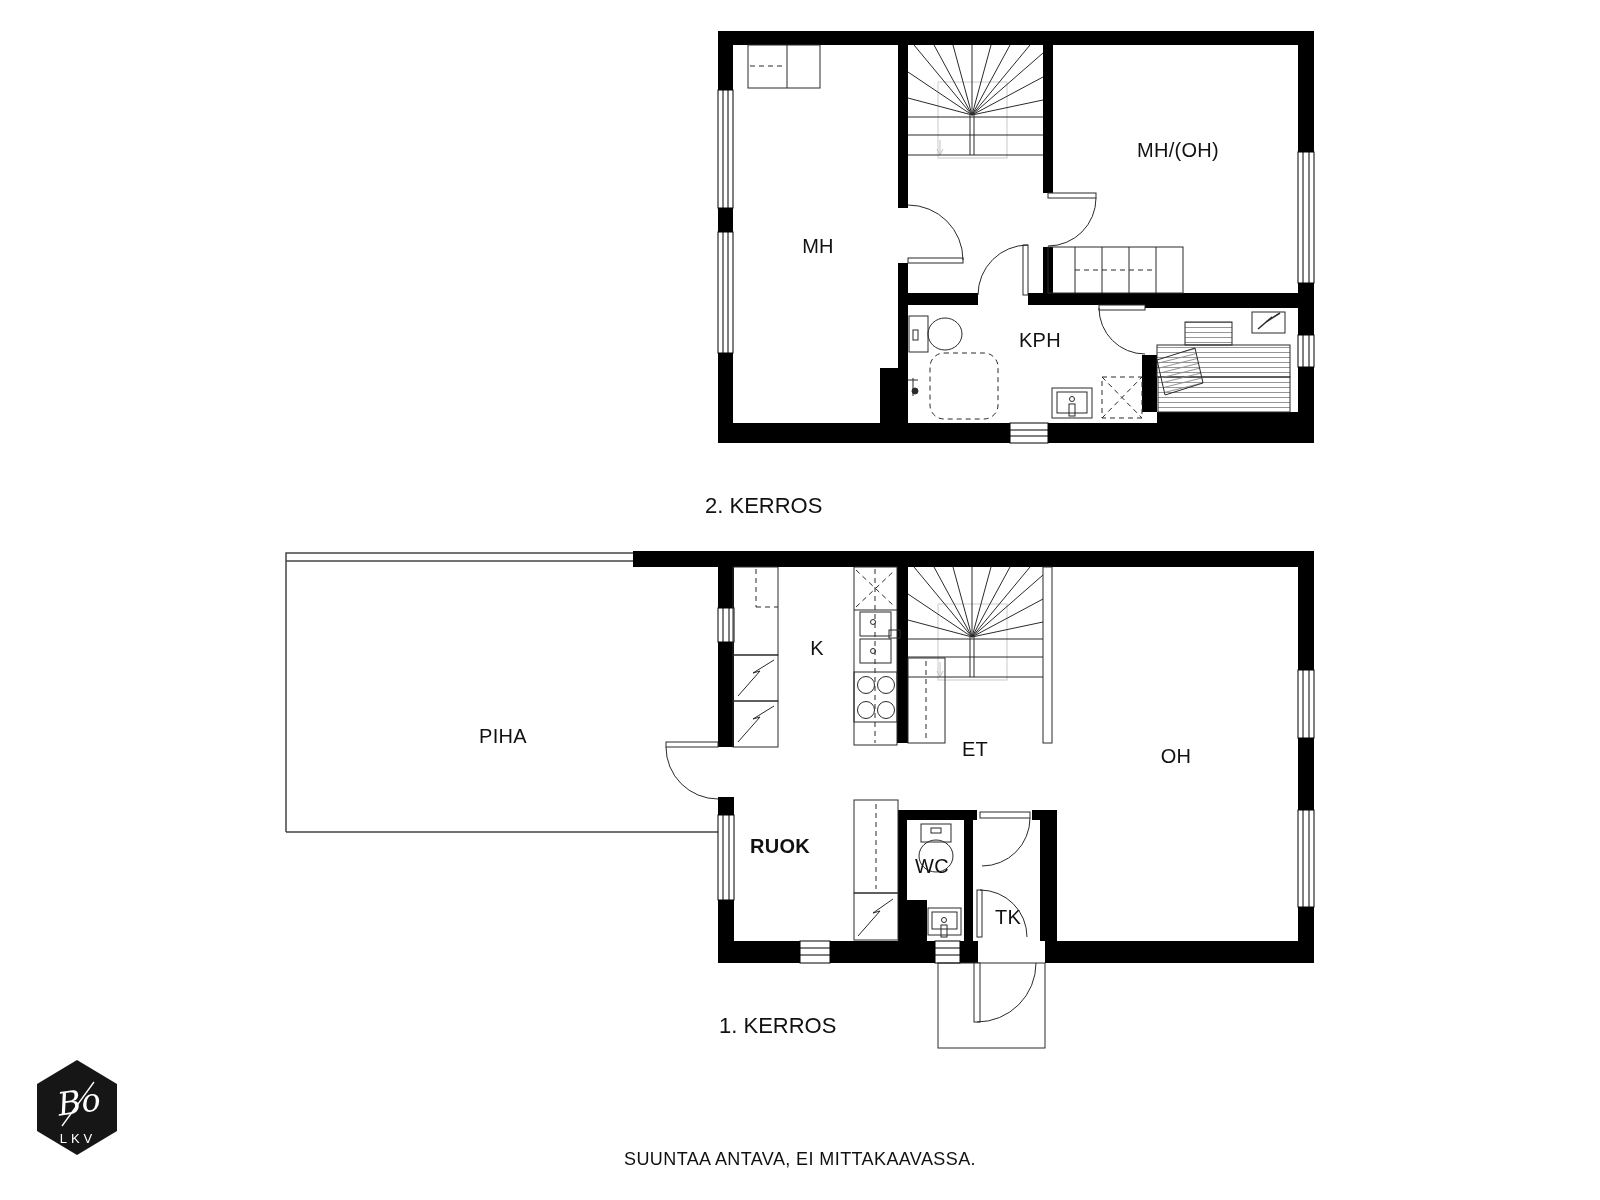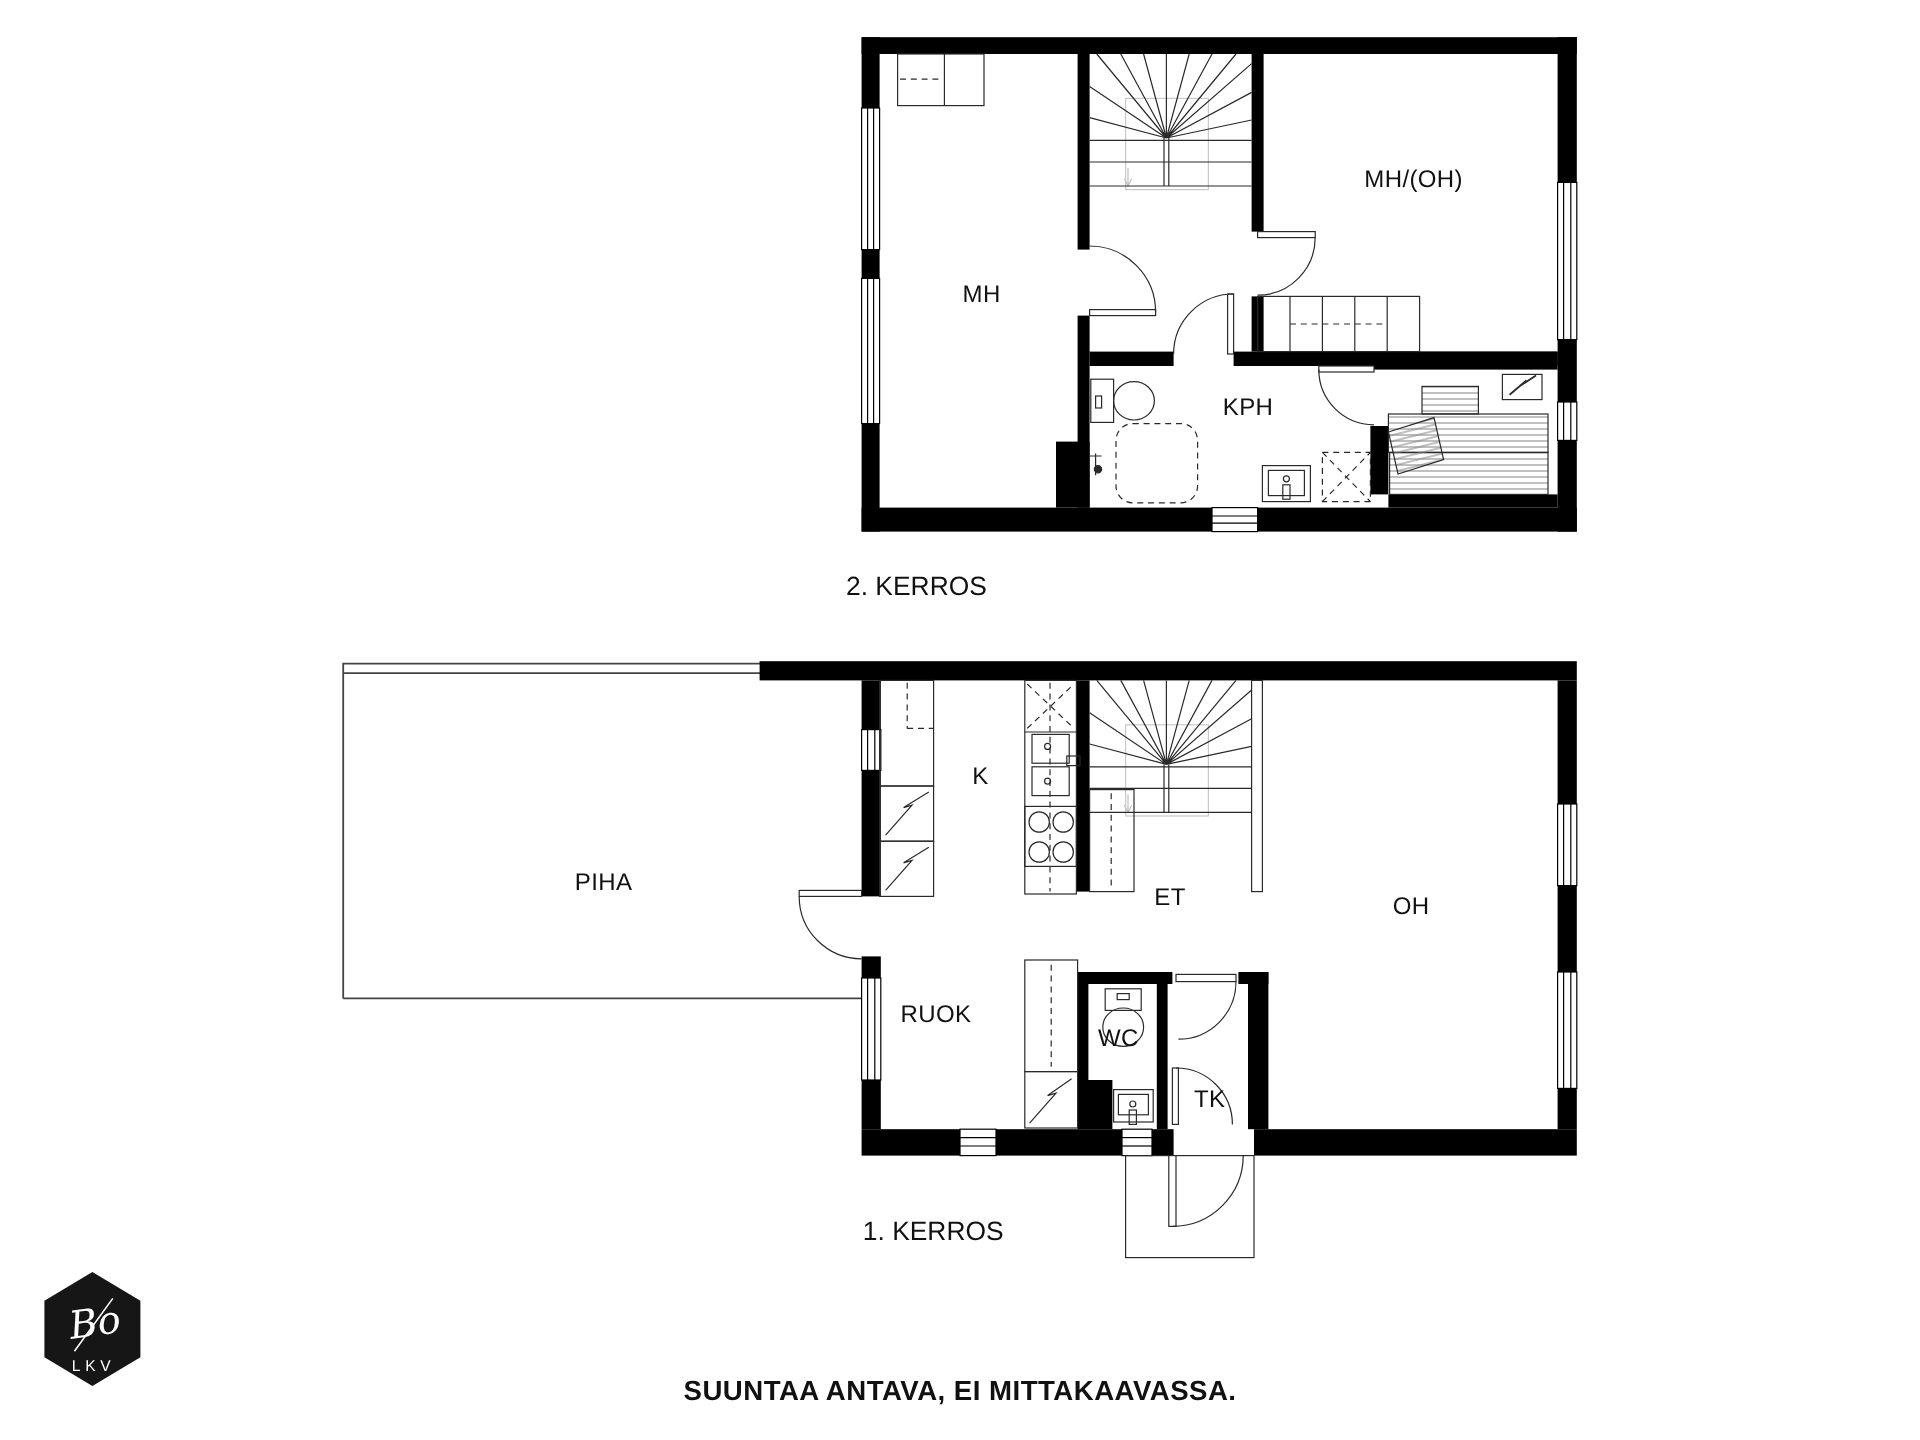--- a/index.html
+++ b/index.html
@@ -2,22 +2,22 @@
 <html><head>
 <meta charset="utf-8">
 <style>
   html,body{margin:0;padding:0;background:#fff;}
   #canvas{position:relative;width:1600px;height:1200px;background:#fff;overflow:hidden;
           font-family:"Liberation Sans",sans-serif;}
   #plan-svg{position:absolute;left:0;top:0;}
   .lbl{position:absolute;transform:translate(-50%,-50%);color:#111;font-size:20px;
        white-space:nowrap;letter-spacing:0.3px;}
   .title-lbl{position:absolute;color:#111;font-size:22px;white-space:nowrap;}
-  .disclaimer{position:absolute;transform:translate(-50%,-50%);color:#111;font-size:23px;
-       letter-spacing:0.4px;white-space:nowrap;font-weight:bold;}
+  .disclaimer{position:absolute;transform:translate(-50%,-50%);color:#111;font-size:18px;
+       letter-spacing:0.4px;white-space:nowrap;}
   .logo-bo{position:absolute;transform:translate(-50%,-50%) rotate(-8deg);color:#fff;
        font-family:"DejaVu Serif",serif;font-style:italic;font-size:32px;}
   .logo-lkv{position:absolute;transform:translate(-50%,-50%);color:#fff;font-size:13px;
        letter-spacing:4px;}
 </style>
 </head>
 <body>
 
 <div id="canvas">
 
@@ -250,31 +250,31 @@
       <path d="M977 1022 A59 59 0 0 0 1036 963"></path>
     </g>
   </g>
 
   <g>
     <polygon points="77,1060 117,1084 117,1131 77,1155 37,1131 37,1084" fill="#161616"></polygon>
     <path d="M62 1126 L94 1082" stroke="#fff" stroke-width="1.3"></path>
   </g>
 </svg>
 
-<div class="title-lbl" style="left:705px;top:476px;text-align:right;">2. KERROS</div>
+<div class="title-lbl" style="left:705px;top:493px;text-align:right;">2. KERROS</div>
 <div class="lbl" style="left:818px;top:246px;">MH</div>
 <div class="lbl" style="left:1178px;top:150px;">MH/(OH)</div>
 <div class="lbl" style="left:1040px;top:340px;">KPH</div>
 
 <div class="title-lbl" style="left:707px;top:1013px;margin-left:12px;">1. KERROS</div>
 <div class="lbl" style="left:503px;top:702px;margin-top:34px;">PIHA</div>
 <div class="lbl" style="left:817px;top:648px;">K</div>
 <div class="lbl" style="left:975px;top:749px;">ET</div>
 <div class="lbl" style="left:1176px;top:756px;">OH</div>
-<div class="lbl" style="left:780px;top:846px;">RUOK</div>
+<div class="lbl" style="left:780px;top:846px;font-weight:bold;">RUOK</div>
 <div class="lbl" style="left:932px;top:866px;">WC</div>
 <div class="lbl" style="left:1008px;top:917px;">TK</div>
 
 <div class="disclaimer" style="left:800px;top:1159px;">SUUNTAA ANTAVA, EI MITTAKAAVASSA.</div>
 
 <div class="logo-bo" style="left:79px;top:1102px;">Bo</div>
 <div class="logo-lkv" style="left:78px;top:1138px;">LKV</div>
 
 </div>
 

